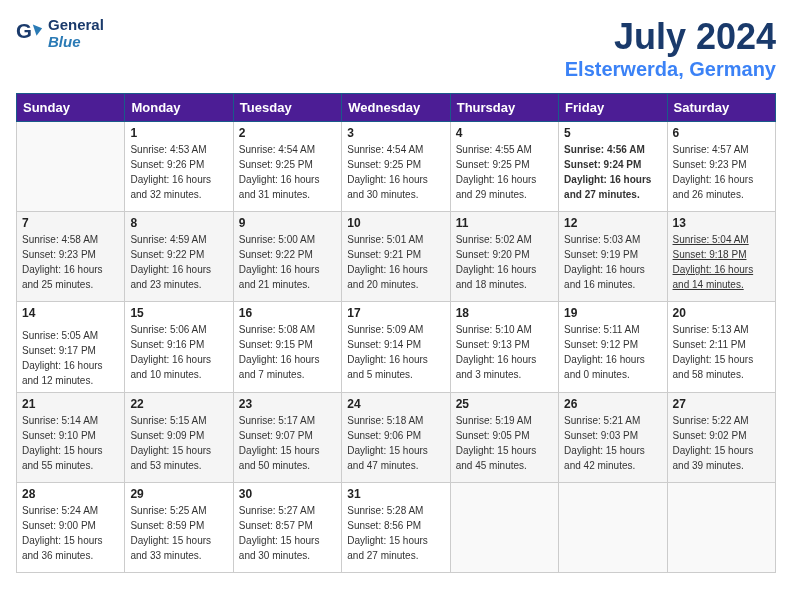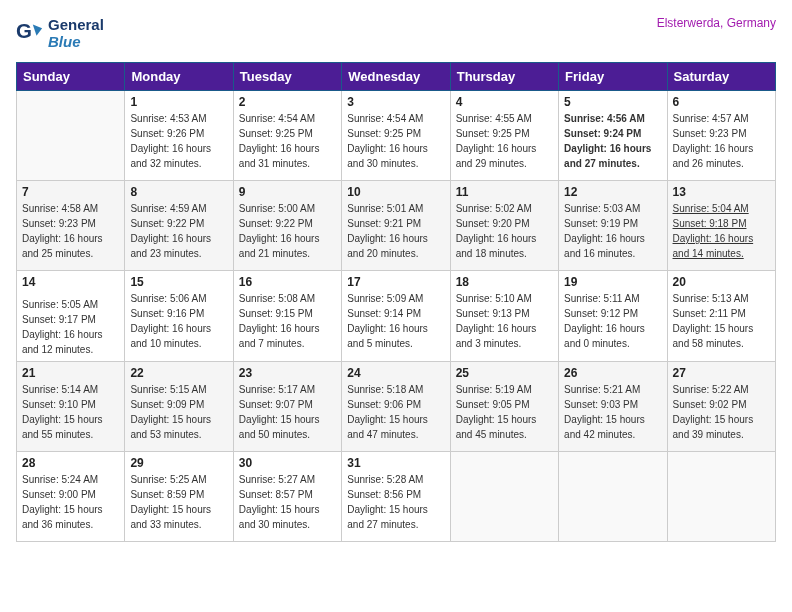--- a/index.html
+++ b/index.html
@@ -27,22 +27,23 @@
     }
     .title-block {
       text-align: right;
     }
     .month-title {
       font-size: 36px;
       font-weight: bold;
       color: #1a3a6b;
     }
     .location {
-      font-size: 12px;
-      color: #a21caf;
+      font-size: 20px;
+      color: #3b82f6;
+      font-weight: bold;
     }
     .calendar {
       width: 100%;
       border-collapse: collapse;
       border: 1px solid #ccc;
     }
     .calendar th {
       background: #4c1d95;
       color: #fff;
       font-size: 13px;
@@ -87,20 +88,21 @@
     <svg class="logo-icon" viewBox="0 0 30 30">
       <text x="0" y="20" font-size="22" font-weight="bold" fill="#1a3a6b">G</text>
       <polygon points="18,6 28,10 22,18" fill="#2a7ab5"></polygon>
     </svg>
     <div>
       <div style="font-size:15px;font-weight:bold;color:#1a3a6b;">General</div>
       <div style="font-size:15px;font-weight:bold;color:#2a7ab5;font-style:italic;">Blue</div>
     </div>
   </div>
   <div class="title-block">
+    <div class="month-title">July 2024</div>
     <div class="location">Elsterwerda, Germany</div>
   </div>
 </div>
 
 <table class="calendar">
   <thead>
     <tr>
     <th>Sunday</th>
         <th>Monday</th>
         <th>Tuesday</th>

